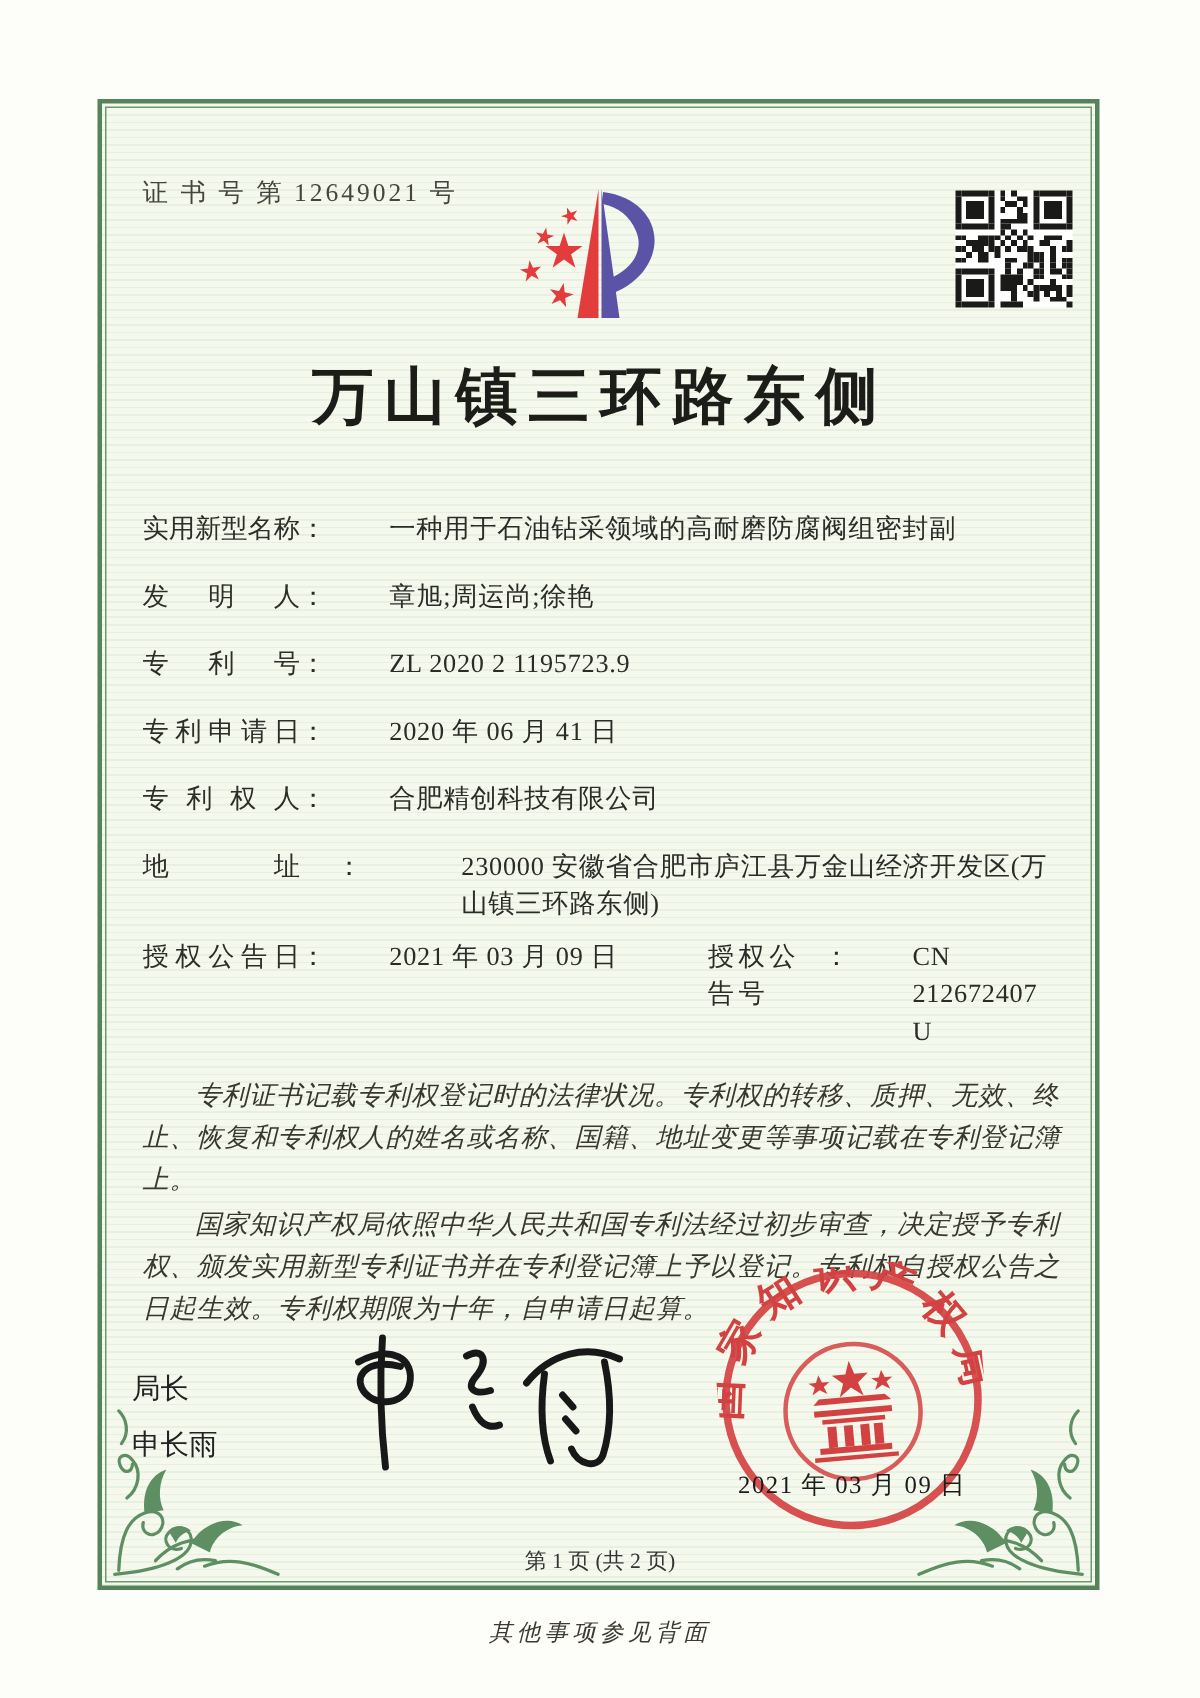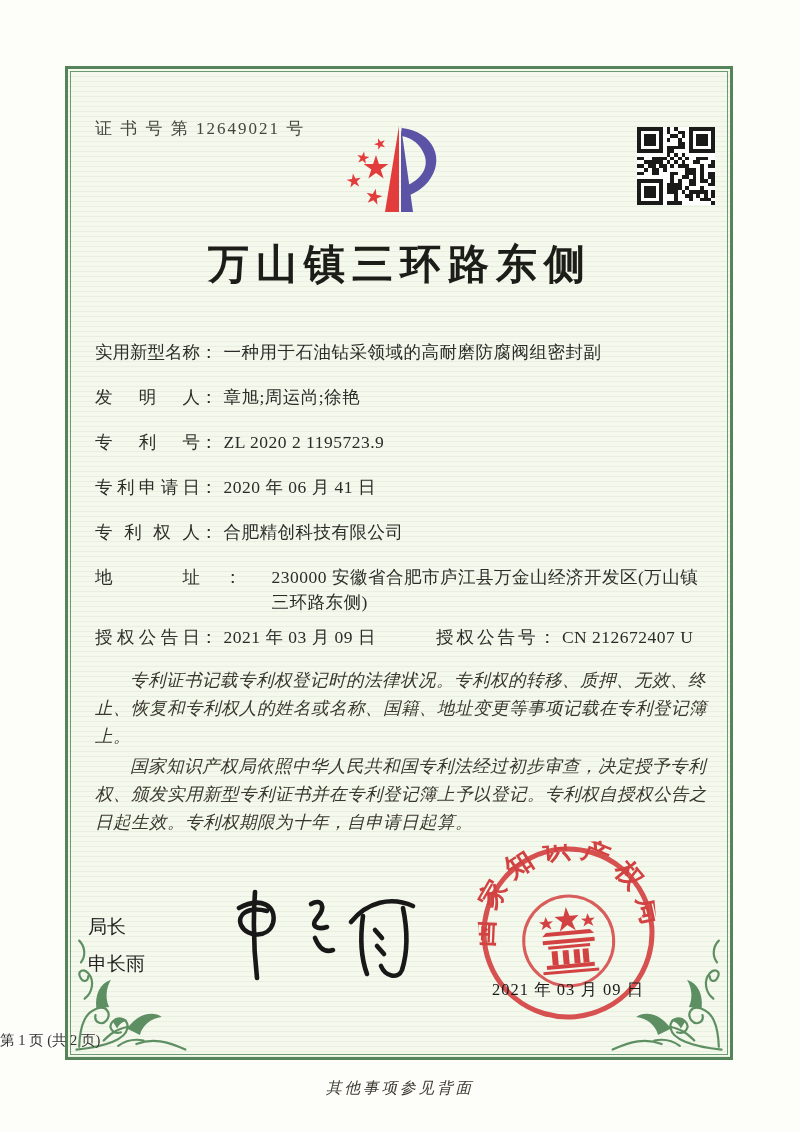--- a/index.html
+++ b/index.html
@@ -39,37 +39,37 @@
     font-size:41px;font-weight:600;letter-spacing:7px;color:#1c1c18;
   }
   
   .content{position:absolute;left:95px;top:340px;width:612px;}
   .row{display:flex;margin-bottom:20px;font-size:17.5px;line-height:25px;}
   .lbl{
     display:inline-block;width:105px;text-align:justify;text-align-last:justify;
     flex:0 0 105px;color:#2e2e29;
   }
   .colon{flex:0 0 auto;margin-right:6px;}
-  .val{flex:1 1 auto;letter-spacing:.5px;}
+  .val{flex:1 1 auto;letter-spacing:.5px;margin-left:36px;}
   .row-grant{display:flex;font-size:17.5px;line-height:25px;margin-bottom:0;}
   .grant2{margin-left:60px;display:flex;justify-content:center;}
   .grant2 .lbl2{letter-spacing:3px;}
   
   .paras{margin-top:16px;font-style:italic;color:#3a382e;}
   .paras p{
     margin:0 0 2px 0;font-size:17.5px;line-height:28px;text-indent:2em;
     letter-spacing:.5px;
   }
   
   .official{position:absolute;left:88px;top:908px;font-family:"Liberation Sans","DejaVu Sans",sans-serif;
     font-size:19px;color:#222;line-height:37px;}
   .signature{position:absolute;left:215px;top:878px;width:215px;height:108px;}
   .seal{position:absolute;left:479px;top:844px;width:178px;height:178px;transform:rotate(-5deg);}
   .seal-date{position:absolute;left:492px;top:979px;font-size:16.5px;letter-spacing:1px;color:#1b1b1b;}
-  .page-no{position:absolute;left:0;top:1031px;width:800px;font-size:14.5px;color:#333;}
+  .page-no{position:absolute;left:0;top:1031px;width:800px;text-align:center;font-size:14.5px;color:#333;}
   .back-note{
     position:absolute;left:0;top:1078px;width:800px;text-align:center;
     font-size:15.5px;font-style:italic;letter-spacing:3px;color:#3c3a30;
   }
 </style>
 </head>
 <body>
 
 <div class="frame">
   <div class="frame-inner"></div>

